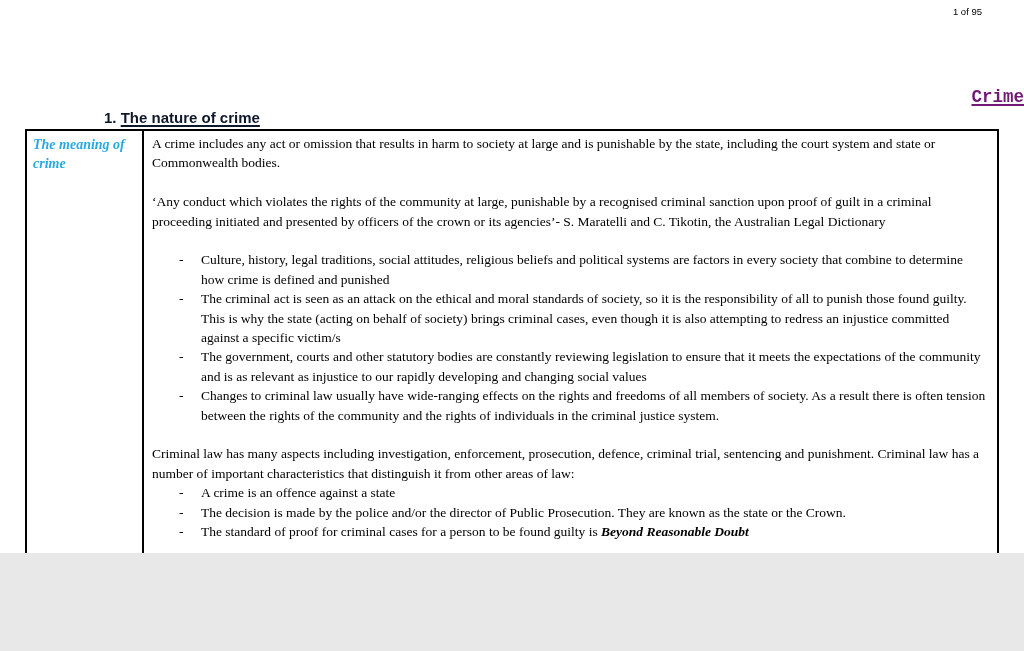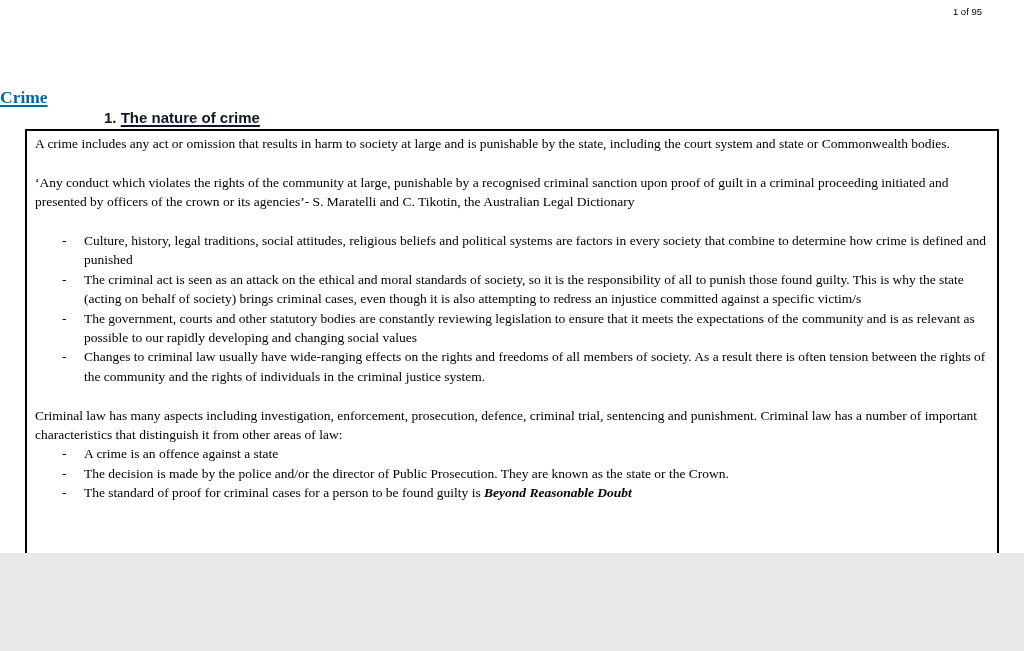--- a/index.html
+++ b/index.html
@@ -19,25 +19,25 @@
     right: 42px;
     font-family: "Liberation Sans", sans-serif;
     font-size: 9.5px;
     color: #000000;
   }
   .doc-title {
     position: absolute;
     top: 87px;
     left: 0;
     width: 100%;
-    text-align: left;
-    font-family: Liberation Serif, serif;
+    text-align: right;
+    font-family: Liberation Mono, monospace;
     font-weight: bold;
     font-size: 17.5px;
-    color: #0369a1;
+    color: #701a75;
   }
   .doc-title .u { text-decoration: underline; text-decoration-thickness: 2px; text-underline-offset: 2px; }
   .section-heading {
     position: absolute;
     top: 109px;
     left: 104px;
     font-family: "Liberation Sans", sans-serif;
     font-weight: bold;
     font-size: 15px;
     color: #0f172a;
@@ -107,37 +107,38 @@
     <span class="u">Crime</span>
   </div>
 
   <div class="section-heading">
     <span>1.</span>
     <span class="heading-link">The nature of crime</span>
   </div>
 
   <div class="notes-table">
       <div class="table-row">
+        <div class="label-cell">The meaning of crime</div>
         <div class="content-cell">
           <p class="para">A crime includes any act or omission that results in harm to society at large and is punishable by the state, including the court system and state or Commonwealth bodies.</p>
           <div class="spacer"></div>
           <p class="para">‘Any conduct which violates the rights of the community at large, punishable by a recognised criminal sanction upon proof of guilt in a criminal proceeding initiated and presented by officers of the crown or its agencies’- S. Maratelli and C. Tikotin, the Australian Legal Dictionary</p>
           <div class="spacer"></div>
           <div class="bullet-list">
             <div class="bullet-item">
               <span class="dash">-</span>
               <span class="bullet-text">Culture, history, legal traditions, social attitudes, religious beliefs and political systems are factors in every society that combine to determine how crime is defined and punished</span>
             </div>
             <div class="bullet-item">
               <span class="dash">-</span>
               <span class="bullet-text">The criminal act is seen as an attack on the ethical and moral standards of society, so it is the responsibility of all to punish those found guilty. This is why the state (acting on behalf of society) brings criminal cases, even though it is also attempting to redress an injustice committed against a specific victim/s</span>
             </div>
             <div class="bullet-item">
               <span class="dash">-</span>
-              <span class="bullet-text">The government, courts and other statutory bodies are constantly reviewing legislation to ensure that it meets the expectations of the community and is as relevant as possible to our rapidly developing and changing social values</span>
+              <span class="bullet-text">The government, courts and other statutory bodies are constantly reviewing legislation to ensure that it meets the expectations of the community and is as relevant as injustice to our rapidly developing and changing social values</span>
             </div>
             <div class="bullet-item">
               <span class="dash">-</span>
               <span class="bullet-text">Changes to criminal law usually have wide-ranging effects on the rights and freedoms of all members of society. As a result there is often tension between the rights of the community and the rights of individuals in the criminal justice system.</span>
             </div>
           </div>
           <div class="spacer"></div>
           <p class="para">Criminal law has many aspects including investigation, enforcement, prosecution, defence, criminal trial, sentencing and punishment. Criminal law has a number of important characteristics that distinguish it from other areas of law:</p>
           <div class="bullet-list">
             <div class="bullet-item">

